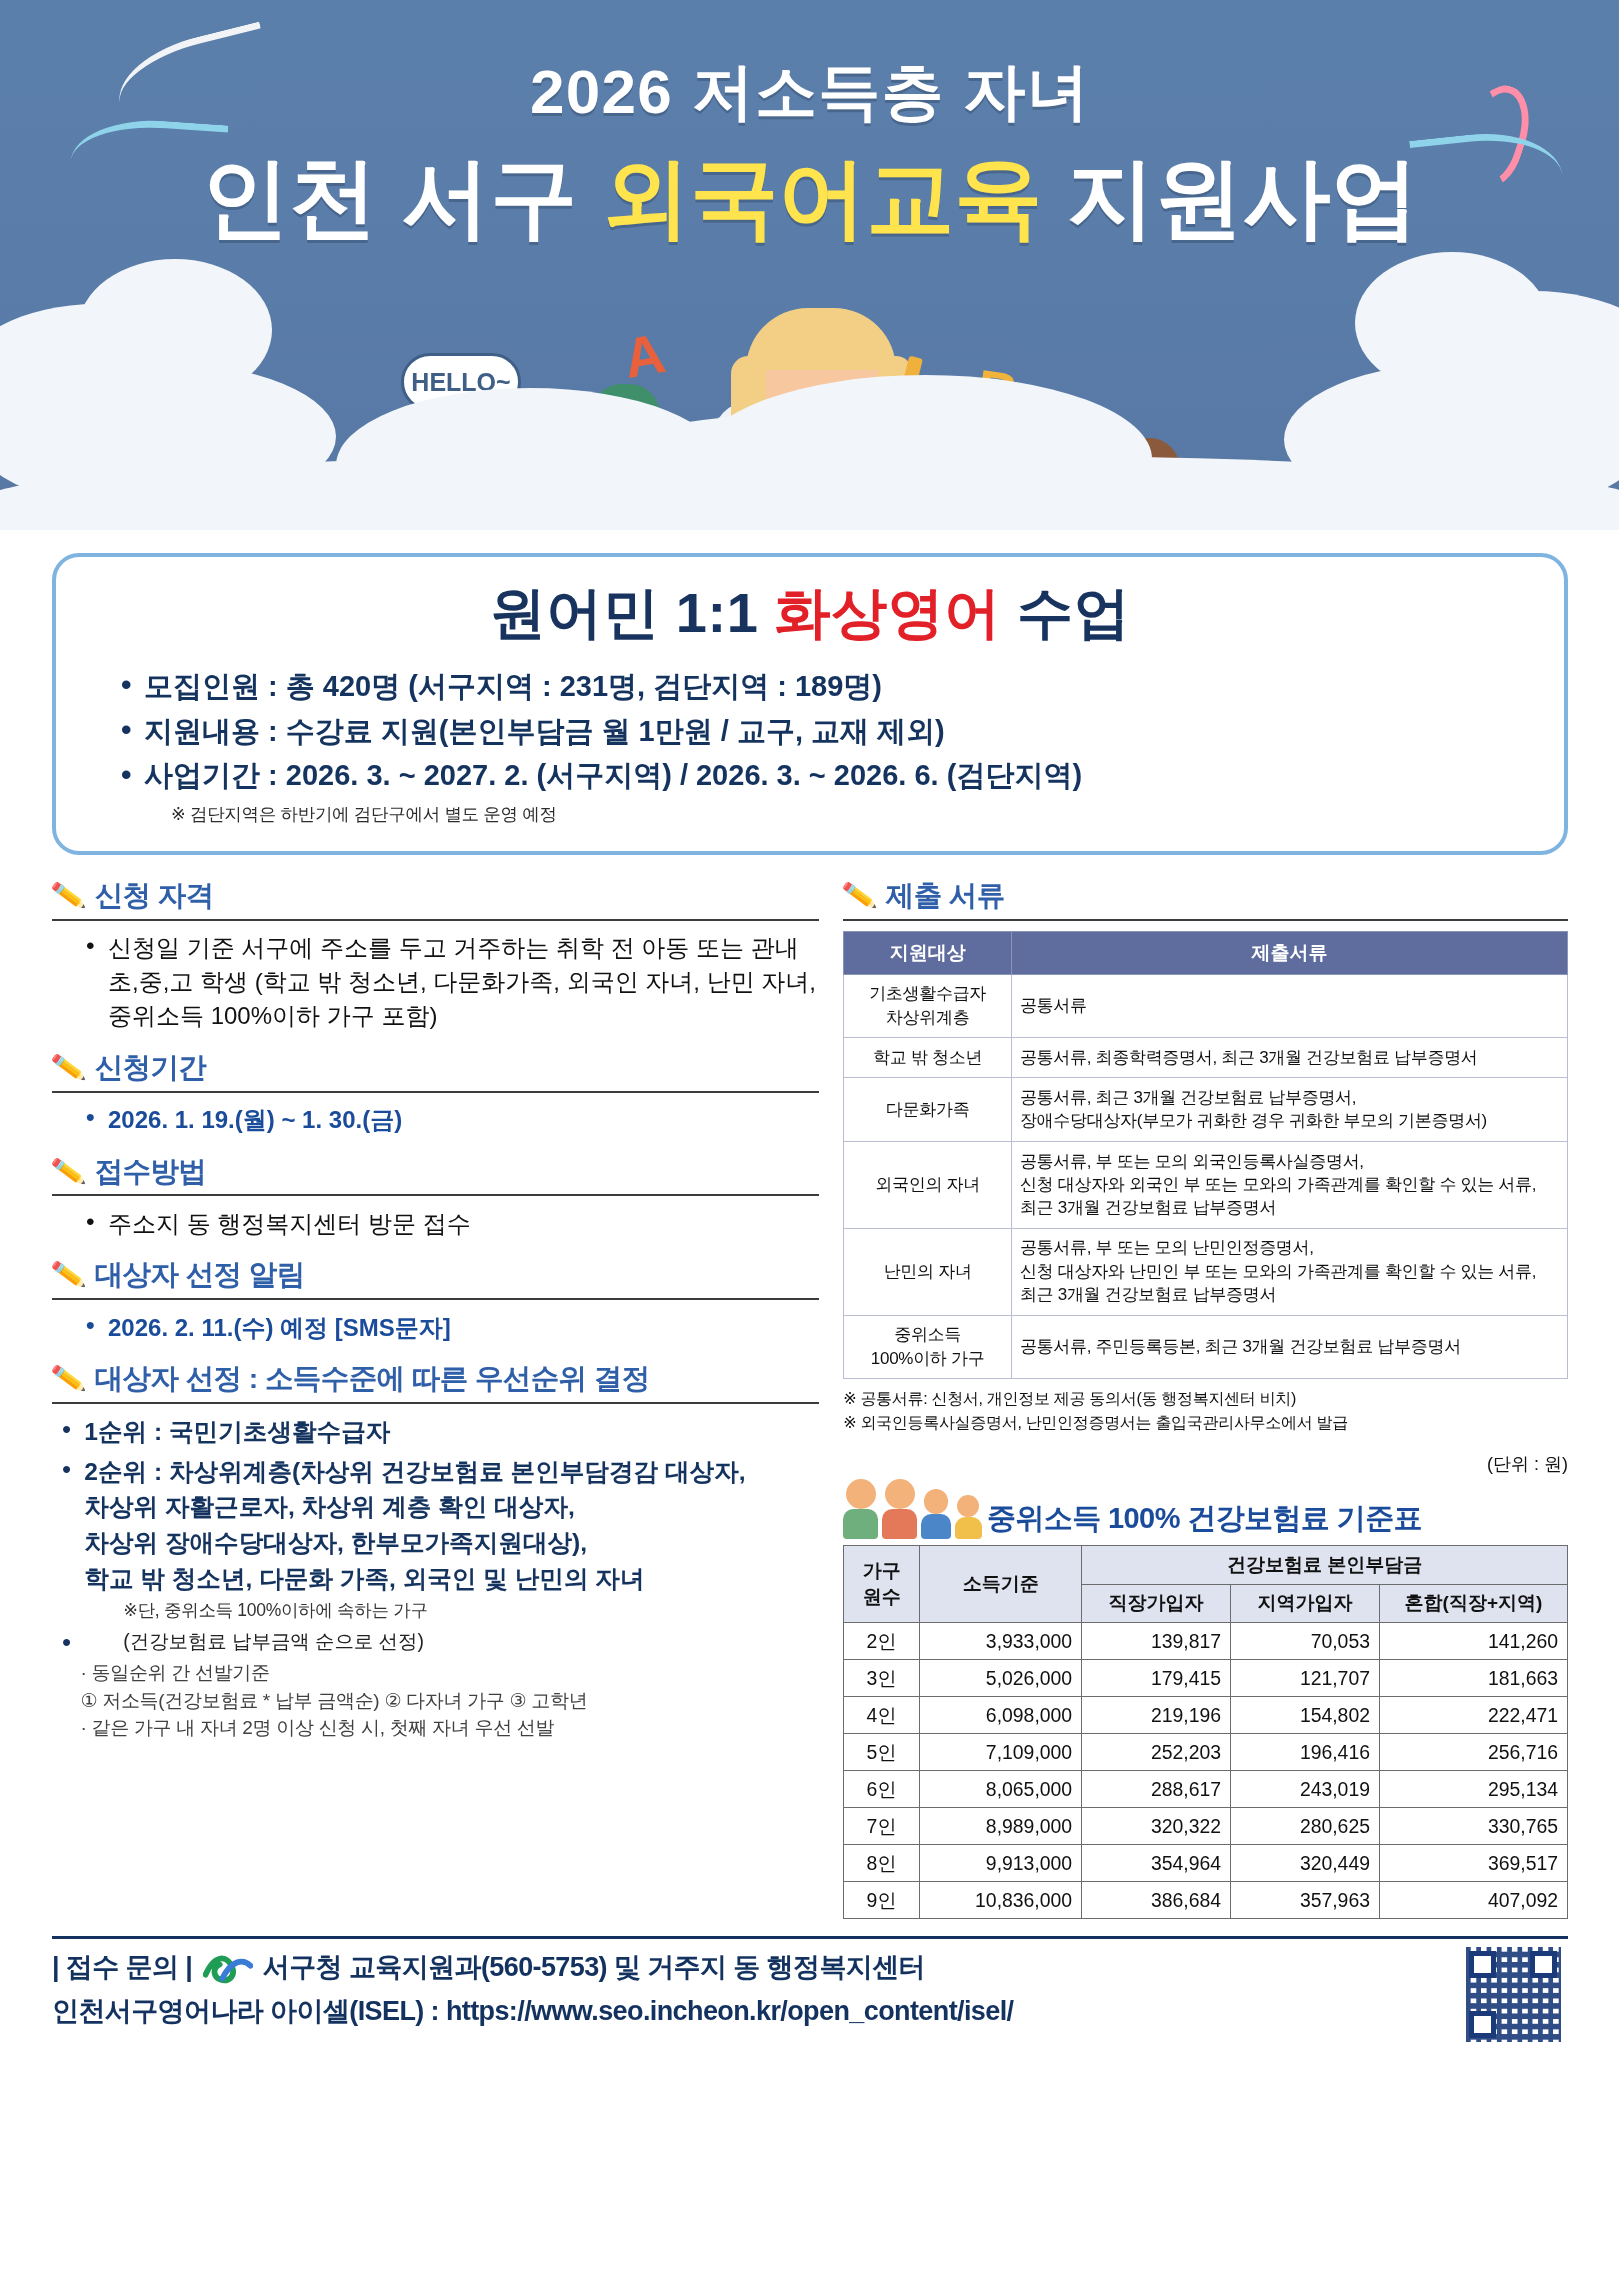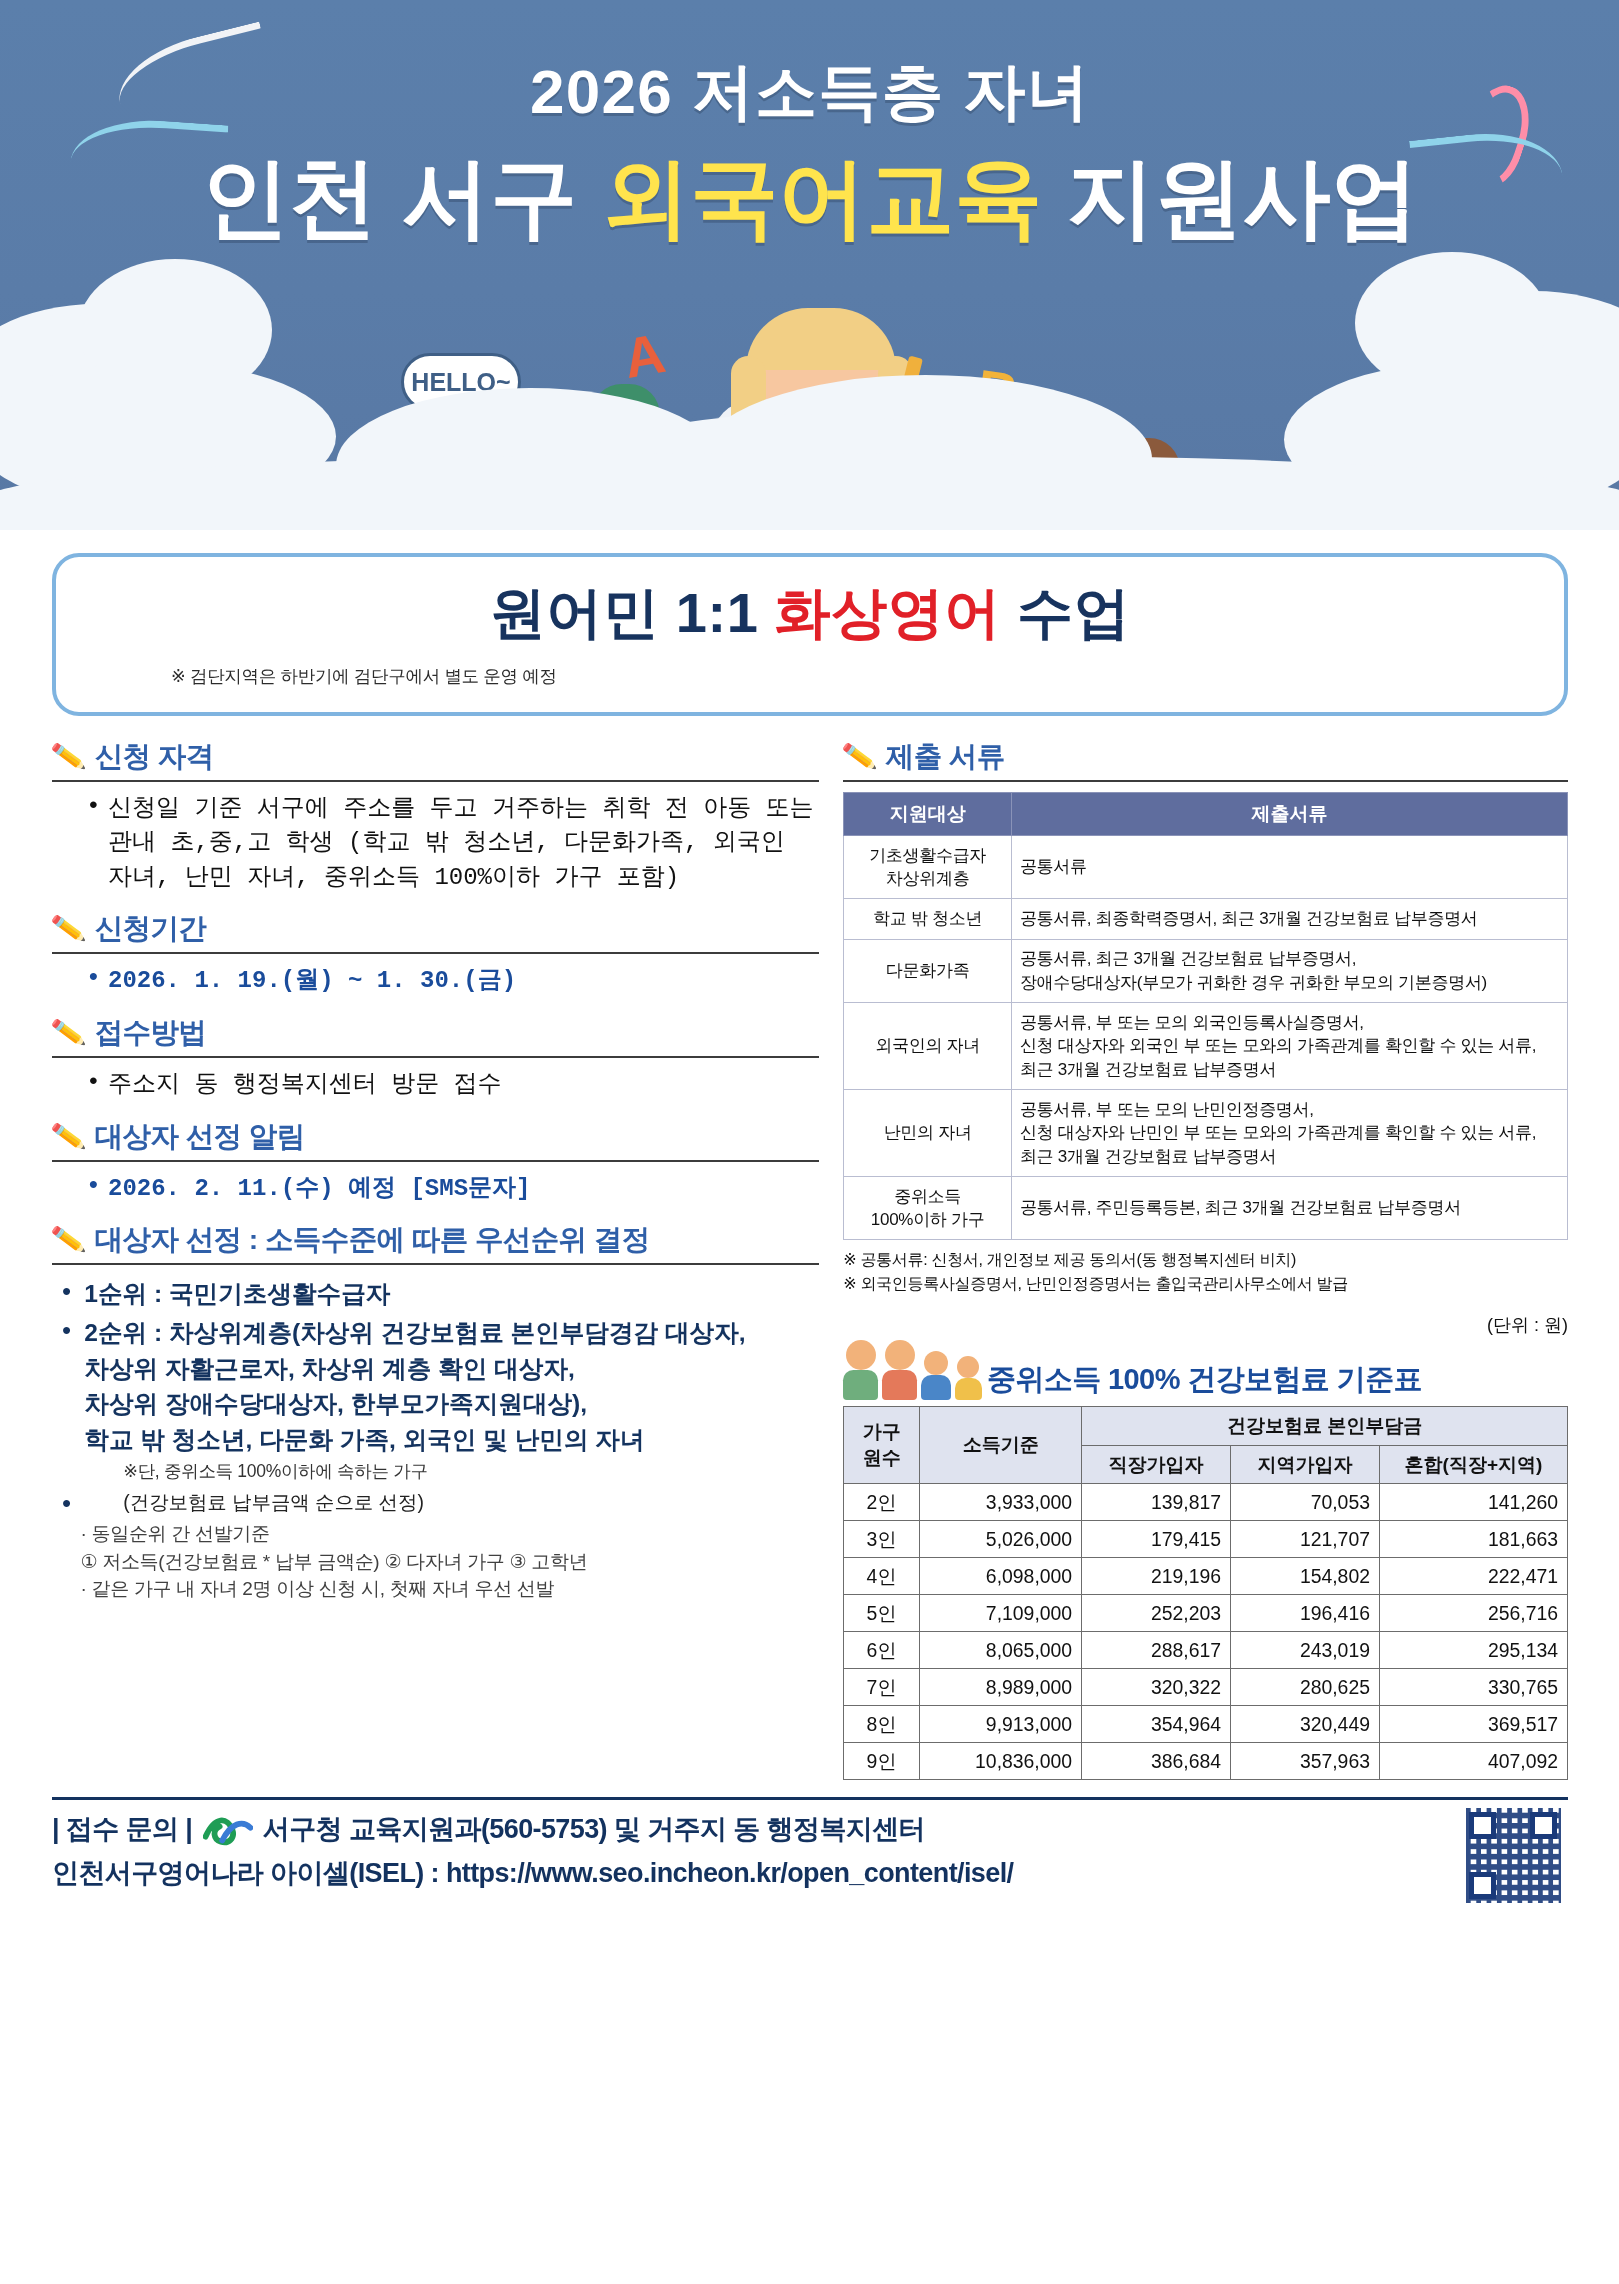--- a/index.html
+++ b/index.html
@@ -142,21 +142,21 @@
     display: flex; align-items: center; gap: 9px;
     border-bottom: 2.6px solid #3c3c3c; padding-bottom: 3.9px;
     margin-bottom: 10.3px;
   }
   .sec-head .pencil { font-size: 27px; transform: rotate(-8deg); }
   .sec-head .sec-title {
     font-size: 28.5px; font-weight: bold; color: #2f5fa8; letter-spacing: -0.6px;
   }
   .sec-block { margin-bottom: 15.5px; }
 
-  .bullets { list-style: none; padding-left: 34px; font-family: Liberation Mono, monospace; }
+  .bullets { list-style: none; padding-left: 34px; }
   .bullets li {
     position: relative; font-size: 24px; line-height: 1.42; color: #111;
     padding-left: 22px; margin-bottom: 2.6px;
   }
   .bullets li:before {
     content: "•"; position: absolute; left: 0; top: -1.9px; font-size: 24.6px;
   }
   .bullets.blue li { color: #1a4c9b; font-weight: bold; }
 
   
@@ -333,20 +333,25 @@
     <div class="cloud cloud-r3"></div>
     <div class="cloud-base"></div>
   </div>
 
   <div class="body-wrap">
 
     <div class="callout">
       <h2>
         <span>원어민  1:1 </span><span class="red">화상영어</span><span> 수업</span>
       </h2>
+      <ul>
+        <li>모집인원 : 총 420명 (서구지역 : 231명, 검단지역 : 189명)</li>
+        <li>지원내용 : 수강료 지원(본인부담금 월 1만원 / 교구, 교재 제외)</li>
+        <li>사업기간 : 2026. 3. ~ 2027. 2. (서구지역) / 2026. 3. ~ 2026. 6. (검단지역)</li>
+      </ul>
       <div class="note">※ 검단지역은 하반기에 검단구에서 별도 운영 예정</div>
     </div>
 
     <div class="columns">
 
       <div class="col-left">
 
         <div class="sec-block">
           <div class="sec-head">
             <span class="pencil">✏️</span>

